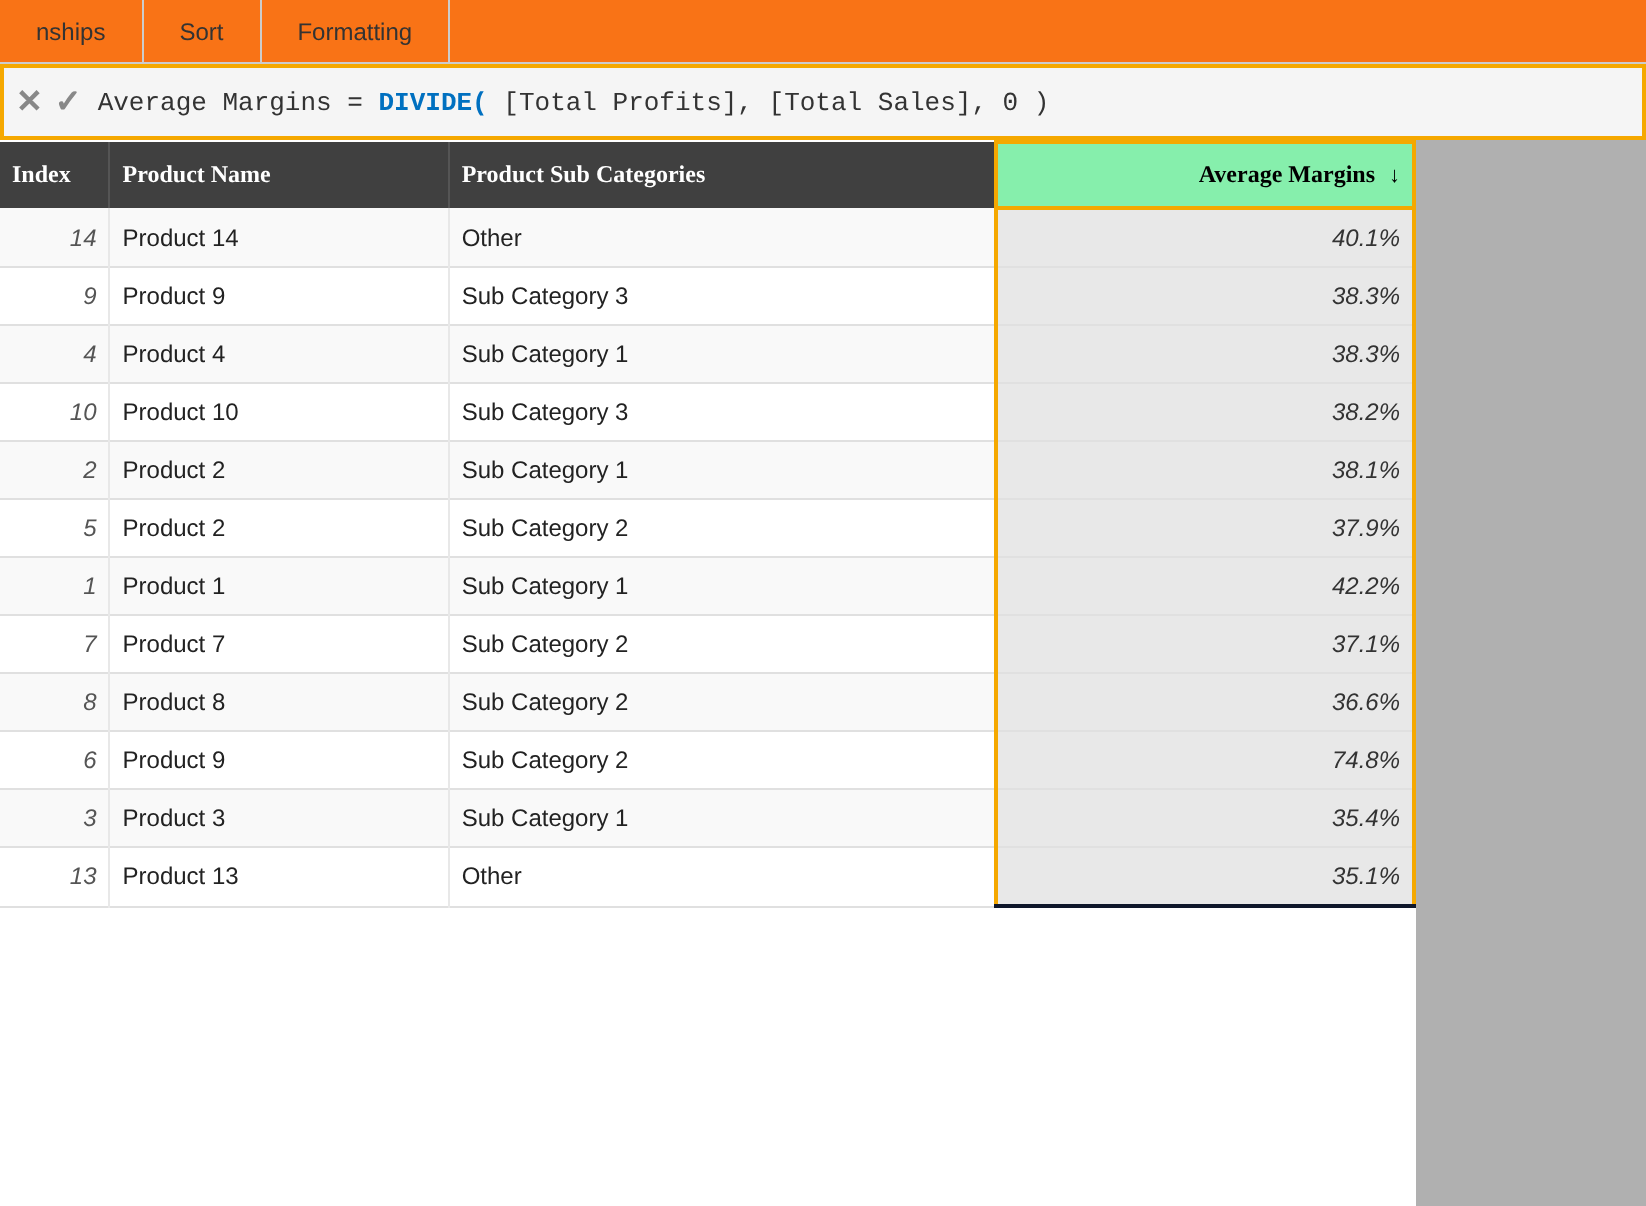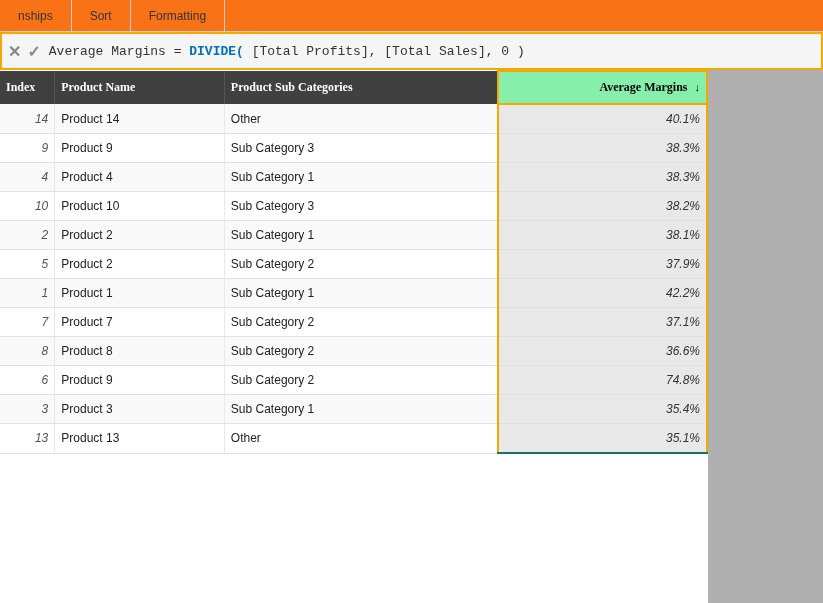--- a/index.html
+++ b/index.html
@@ -132,21 +132,21 @@
       text-align: right;
       font-style: italic;
       color: #333;
       border-left: 2px solid #f5a800;
       border-right: 2px solid #f5a800;
       background: #e8e8e8;
     }
 
     
     tbody tr:last-child td.col-avgmargins {
-      border-bottom: 2px solid #0f766e;
+      border-bottom: 2px solid #0f172a;
     }
 
     
     .right-panel {
       width: 115px;
       background: #b0b0b0;
     }
   </style>
 </head>
 <body>

